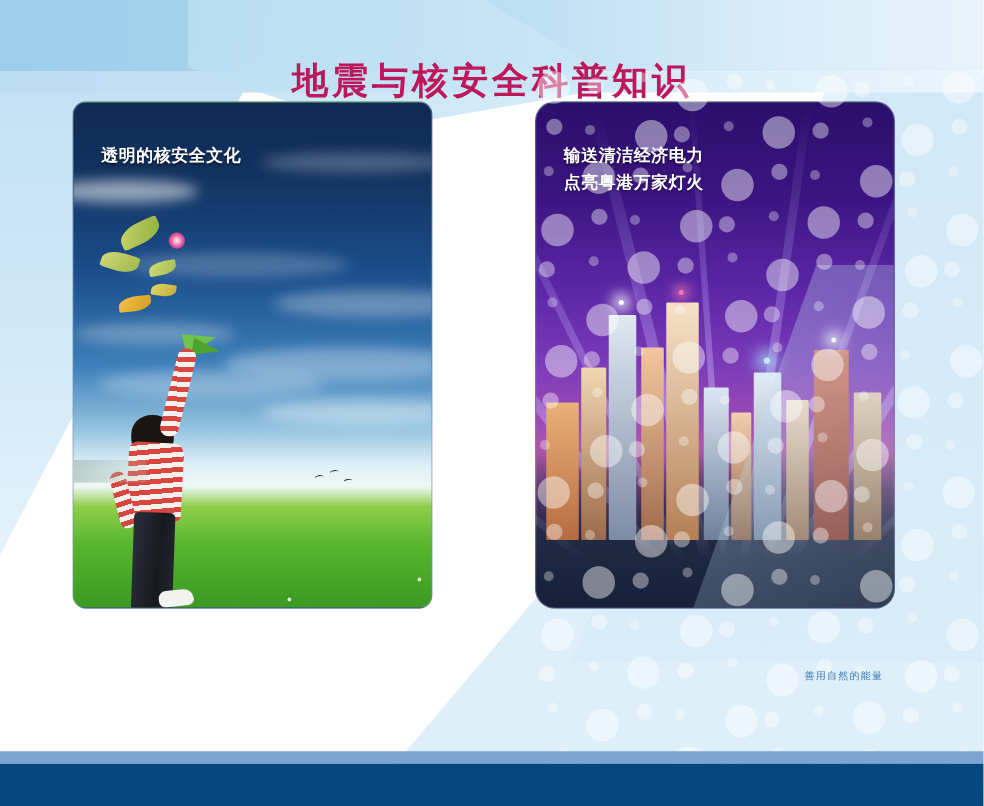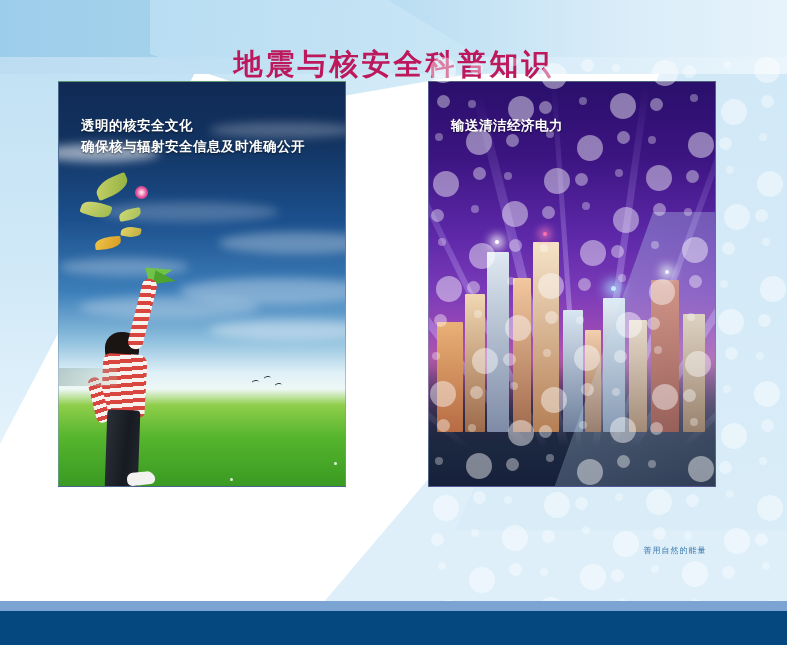--- a/index.html
+++ b/index.html
@@ -63,23 +63,25 @@
   
   .poster{position:absolute;overflow:hidden;border:1px solid rgba(120,150,180,.55);}
   .poster .ptext{
     position:absolute;left:22px;top:33px;color:#ffffff;
     font-size:13.5px;line-height:21px;font-weight:bold;letter-spacing:.5px;
     font-family:"DejaVu Sans","Liberation Sans",sans-serif;
     text-shadow:0 1px 2px rgba(0,0,0,.55);white-space:nowrap;
   }
   #poster-left{left:58px;top:81px;width:286px;height:404px;
     background:linear-gradient(180deg,#102a55 0%,#12325f 14%,#1b4f8c 34%,#3d7fba 52%,#8fc0de 64%,#dff0f7 72%,#eef8f6 76%,#8fce4a 80%,#55b52d 88%,#3a9a22 100%);
+    border-radius:11px;
   }
   #poster-right{left:428px;top:81px;width:286px;height:404px;
     background:linear-gradient(180deg,#2a0f6b 0%,#3b1480 18%,#5d28a8 38%,#7b3bb8 52%,#9a49b5 62%,#b35aa8 70%,#7d4a86 80%,#2e3550 90%,#1b2236 100%);
+    border-radius:16px;
   }
 
   
   .cloud{position:absolute;border-radius:50%;background:rgba(255,255,255,.55);filter:blur(5px);}
   .grass-fleck{position:absolute;width:3px;height:3px;border-radius:50%;background:rgba(255,255,255,.85);}
   .bird{position:absolute;width:7px;height:4px;border-top:1.4px solid #2c3a46;border-radius:50% 50% 0 0;transform:rotate(-8deg);}
   .leaf{position:absolute;border-radius:60% 10% 60% 10%;}
   .kid-body{position:absolute;background:#111820;}
 
   
@@ -108,21 +110,21 @@
     font-size:8.5px;color:#1c4f85;margin-top:5px;letter-spacing:1px;white-space:nowrap;
     font-family:"DejaVu Sans","Liberation Sans",sans-serif;font-weight:bold;
   }
   .cgn-row{display:flex;align-items:center;justify-content:center;gap:1px;white-space:nowrap;}
   .cgn-cn{font-size:14px;font-weight:bold;color:#13508f;letter-spacing:-.5px;
     font-family:"DejaVu Sans","Liberation Sans",sans-serif;}
   .cgn-mark{font-size:17px;font-weight:bold;color:#ef7d22;letter-spacing:-2px;
     font-family:"DejaVu Sans","Liberation Sans",sans-serif;}
   .cgn-en{font-size:16px;font-weight:bold;color:#13508f;letter-spacing:0px;
     font-family:"Liberation Sans",sans-serif;}
-  .cgn-tag{font-size:8px;color:#3a7ab0;margin-top:16px;letter-spacing:1px;white-space:nowrap;
+  .cgn-tag{font-size:8px;color:#3a7ab0;margin-top:6px;letter-spacing:1px;white-space:nowrap;
     font-family:Liberation Mono, monospace;}
 
   
   .foot-strip{position:absolute;left:0;top:601px;width:787px;height:10px;background:#7ba4d2;}
   .foot-bar{position:absolute;left:0;top:611px;width:787px;height:34px;background:#04487f;}
 </style>
 </head>
 <body>
 
 <div id="slide">
@@ -142,21 +144,20 @@
     <div class="cloud" style="left:150px;top:40px;width:150px;height:16px;opacity:.45;"></div>
     <div class="cloud" style="left:40px;top:120px;width:180px;height:20px;opacity:.4;"></div>
     <div class="cloud" style="left:160px;top:150px;width:160px;height:22px;opacity:.55;"></div>
     <div class="cloud" style="left:0px;top:176px;width:130px;height:18px;opacity:.5;"></div>
     <div class="cloud" style="left:120px;top:196px;width:200px;height:26px;opacity:.62;"></div>
     <div class="cloud" style="left:20px;top:214px;width:180px;height:22px;opacity:.5;"></div>
     <div class="cloud" style="left:150px;top:238px;width:170px;height:20px;opacity:.7;"></div>
 
     <div class="ptext">
       <div>透明的核安全文化</div>
-      <div>确保核与辐射安全信息及时准确公开</div>
     </div>
 
     <div class="leaf" style="left:36px;top:96px;width:34px;height:17px;background:linear-gradient(120deg,#c9d36a,#8fae3e);transform:rotate(-24deg);"></div>
     <div class="leaf" style="left:22px;top:120px;width:30px;height:15px;background:linear-gradient(120deg,#d3d97a,#9cb84a);transform:rotate(18deg);"></div>
     <div class="leaf" style="left:60px;top:127px;width:22px;height:11px;background:linear-gradient(120deg,#cfd977,#a8c055);transform:rotate(-10deg);"></div>
     <div class="leaf" style="left:62px;top:145px;width:20px;height:10px;background:linear-gradient(120deg,#e5d86c,#bfa93c);transform:rotate(8deg);"></div>
     <div class="leaf" style="left:36px;top:155px;width:26px;height:12px;background:linear-gradient(120deg,#f0c64b,#d79a22);transform:rotate(-6deg);"></div>
     <div style="position:absolute;left:76px;top:104px;width:13px;height:13px;border-radius:50%;background:radial-gradient(circle,#ffd9e6 10%,#e0519b 55%,#b83270 100%);"></div>
 
     <div style="position:absolute;left:88px;top:182px;width:0;height:0;border-left:26px solid #6fc24a;border-top:9px solid transparent;border-bottom:9px solid transparent;transform:rotate(-14deg);"></div>
@@ -188,20 +189,21 @@
     <div class="beam" style="left:140px;top:0;width:9px;height:400px;transform:rotate(-14deg);"></div>
     <div class="beam" style="left:150px;top:0;width:5px;height:400px;transform:rotate(-4deg);"></div>
     <div class="beam" style="left:158px;top:0;width:7px;height:400px;transform:rotate(8deg);"></div>
     <div class="beam" style="left:168px;top:0;width:6px;height:400px;transform:rotate(20deg);"></div>
     <div class="beam" style="left:178px;top:0;width:8px;height:400px;transform:rotate(32deg);"></div>
     <div class="beam" style="left:40px;top:40px;width:6px;height:330px;transform:rotate(-50deg);opacity:.7;"></div>
     <div class="beam" style="left:246px;top:40px;width:6px;height:330px;transform:rotate(46deg);opacity:.7;"></div>
 
     <div class="ptext">
       <div>输送清洁经济电力</div>
+      <div>点亮粤港万家灯火</div>
     </div>
 
     <div style="position:absolute;left:0;bottom:0;width:286px;height:130px;background:linear-gradient(180deg,rgba(20,24,44,0) 0%,rgba(24,30,52,.55) 35%,#1c2740 70%,#16203a 100%);"></div>
     <div class="bldg" style="left:8px;top:240px;width:26px;height:110px;background:linear-gradient(180deg,#e9b177,#b76b43);"></div>
     <div class="bldg" style="left:36px;top:212px;width:20px;height:138px;background:linear-gradient(180deg,#f0d7b2,#9c6a4a);"></div>
     <div class="bldg" style="left:58px;top:170px;width:22px;height:180px;background:linear-gradient(180deg,#dfe9f2,#7d8ba6);"></div>
     <div class="bldg" style="left:84px;top:196px;width:18px;height:154px;background:linear-gradient(180deg,#f3c7a0,#a06a4d);"></div>
     <div class="bldg" style="left:104px;top:160px;width:26px;height:190px;background:linear-gradient(180deg,#f6e3c8,#b47f55);"></div>
     <div class="bldg" style="left:134px;top:228px;width:20px;height:122px;background:linear-gradient(180deg,#d9e6f2,#6f7f9c);"></div>
     <div class="bldg" style="left:156px;top:248px;width:16px;height:102px;background:linear-gradient(180deg,#f2cfae,#8d6047);"></div>

